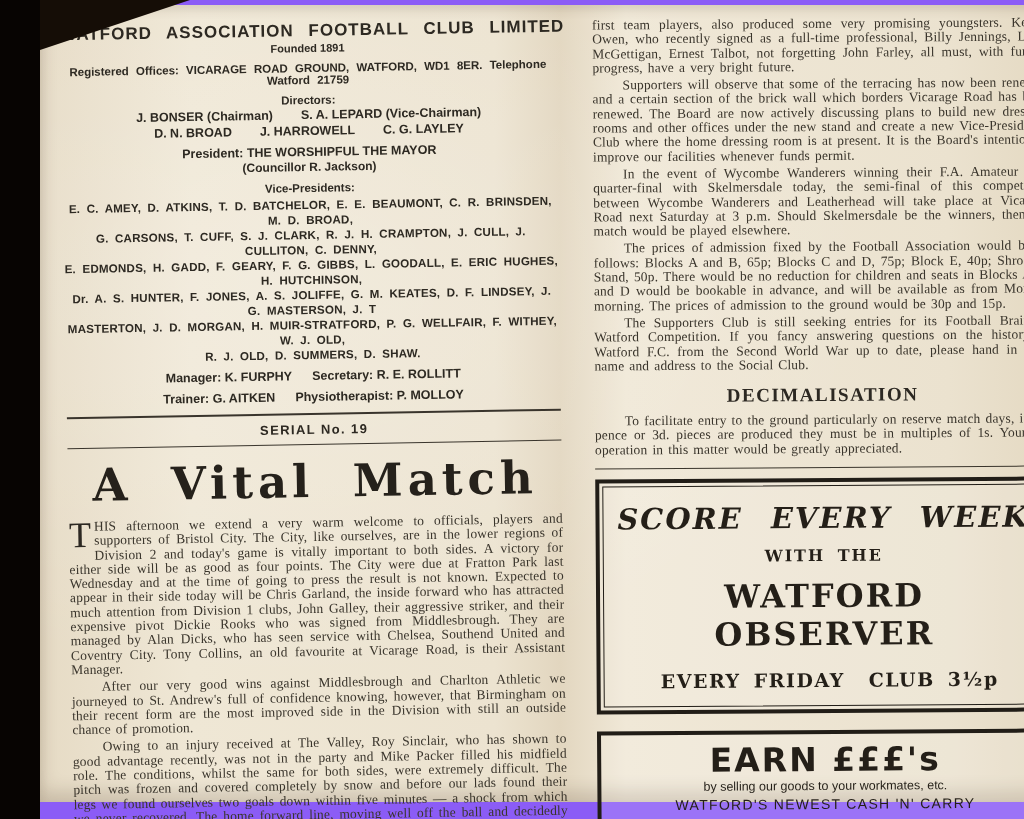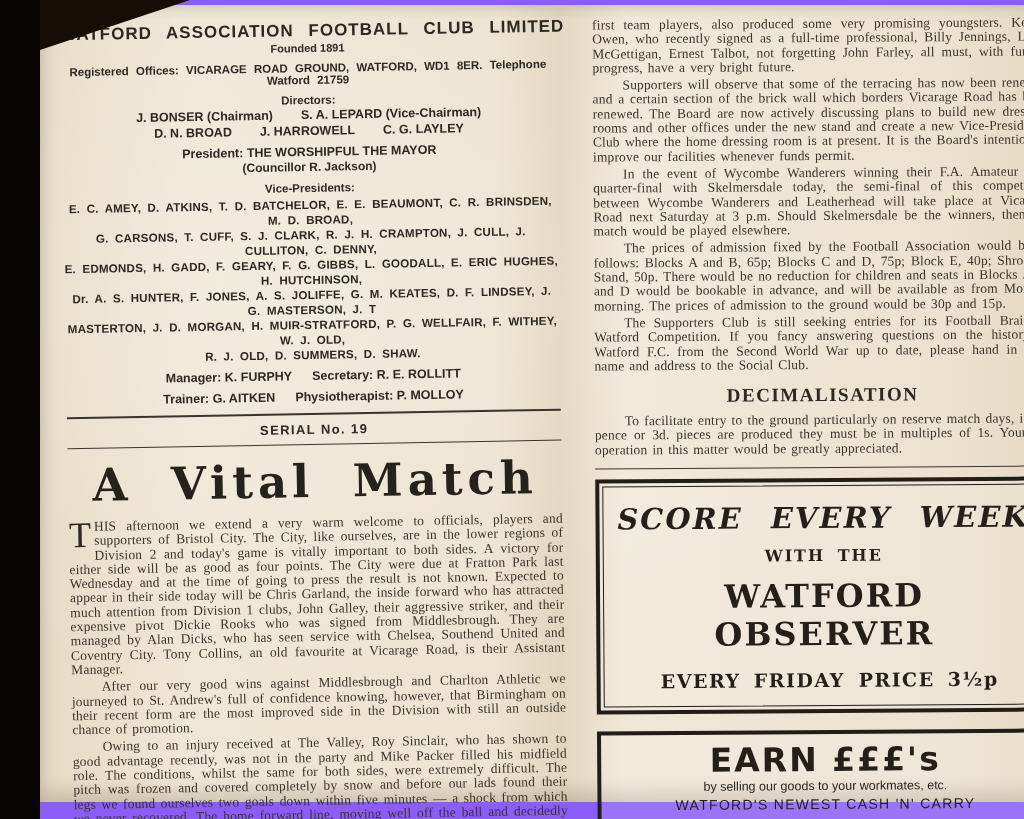--- a/index.html
+++ b/index.html
@@ -141,21 +141,21 @@
 
       <div class="thin-rule"></div>
 
       <div class="ad-observer">
         <div class="ad-observer-inner">
           <div class="ad-score">SCORE EVERY WEEK</div>
           <div class="ad-withthe">WITH THE</div>
           <div class="ad-title">WATFORD OBSERVER</div>
           <div class="ad-bottom">
             <span>EVERY FRIDAY</span>
-            <span>PRICE 3½p</span>
+            <span>CLUB 3½p</span>
           </div>
         </div>
       </div>
 
       <div class="ad-earn">
         <div class="earn-title">EARN £££'s</div>
         <div class="earn-sub">by selling our goods to your workmates, etc.</div>
         <div class="earn-caps">WATFORD'S NEWEST CASH 'N' CARRY</div>
         <div class="earn-items">Lighters, Radios, Watches, Toys, Toiletries, Clothing, etc., etc.</div>
 

